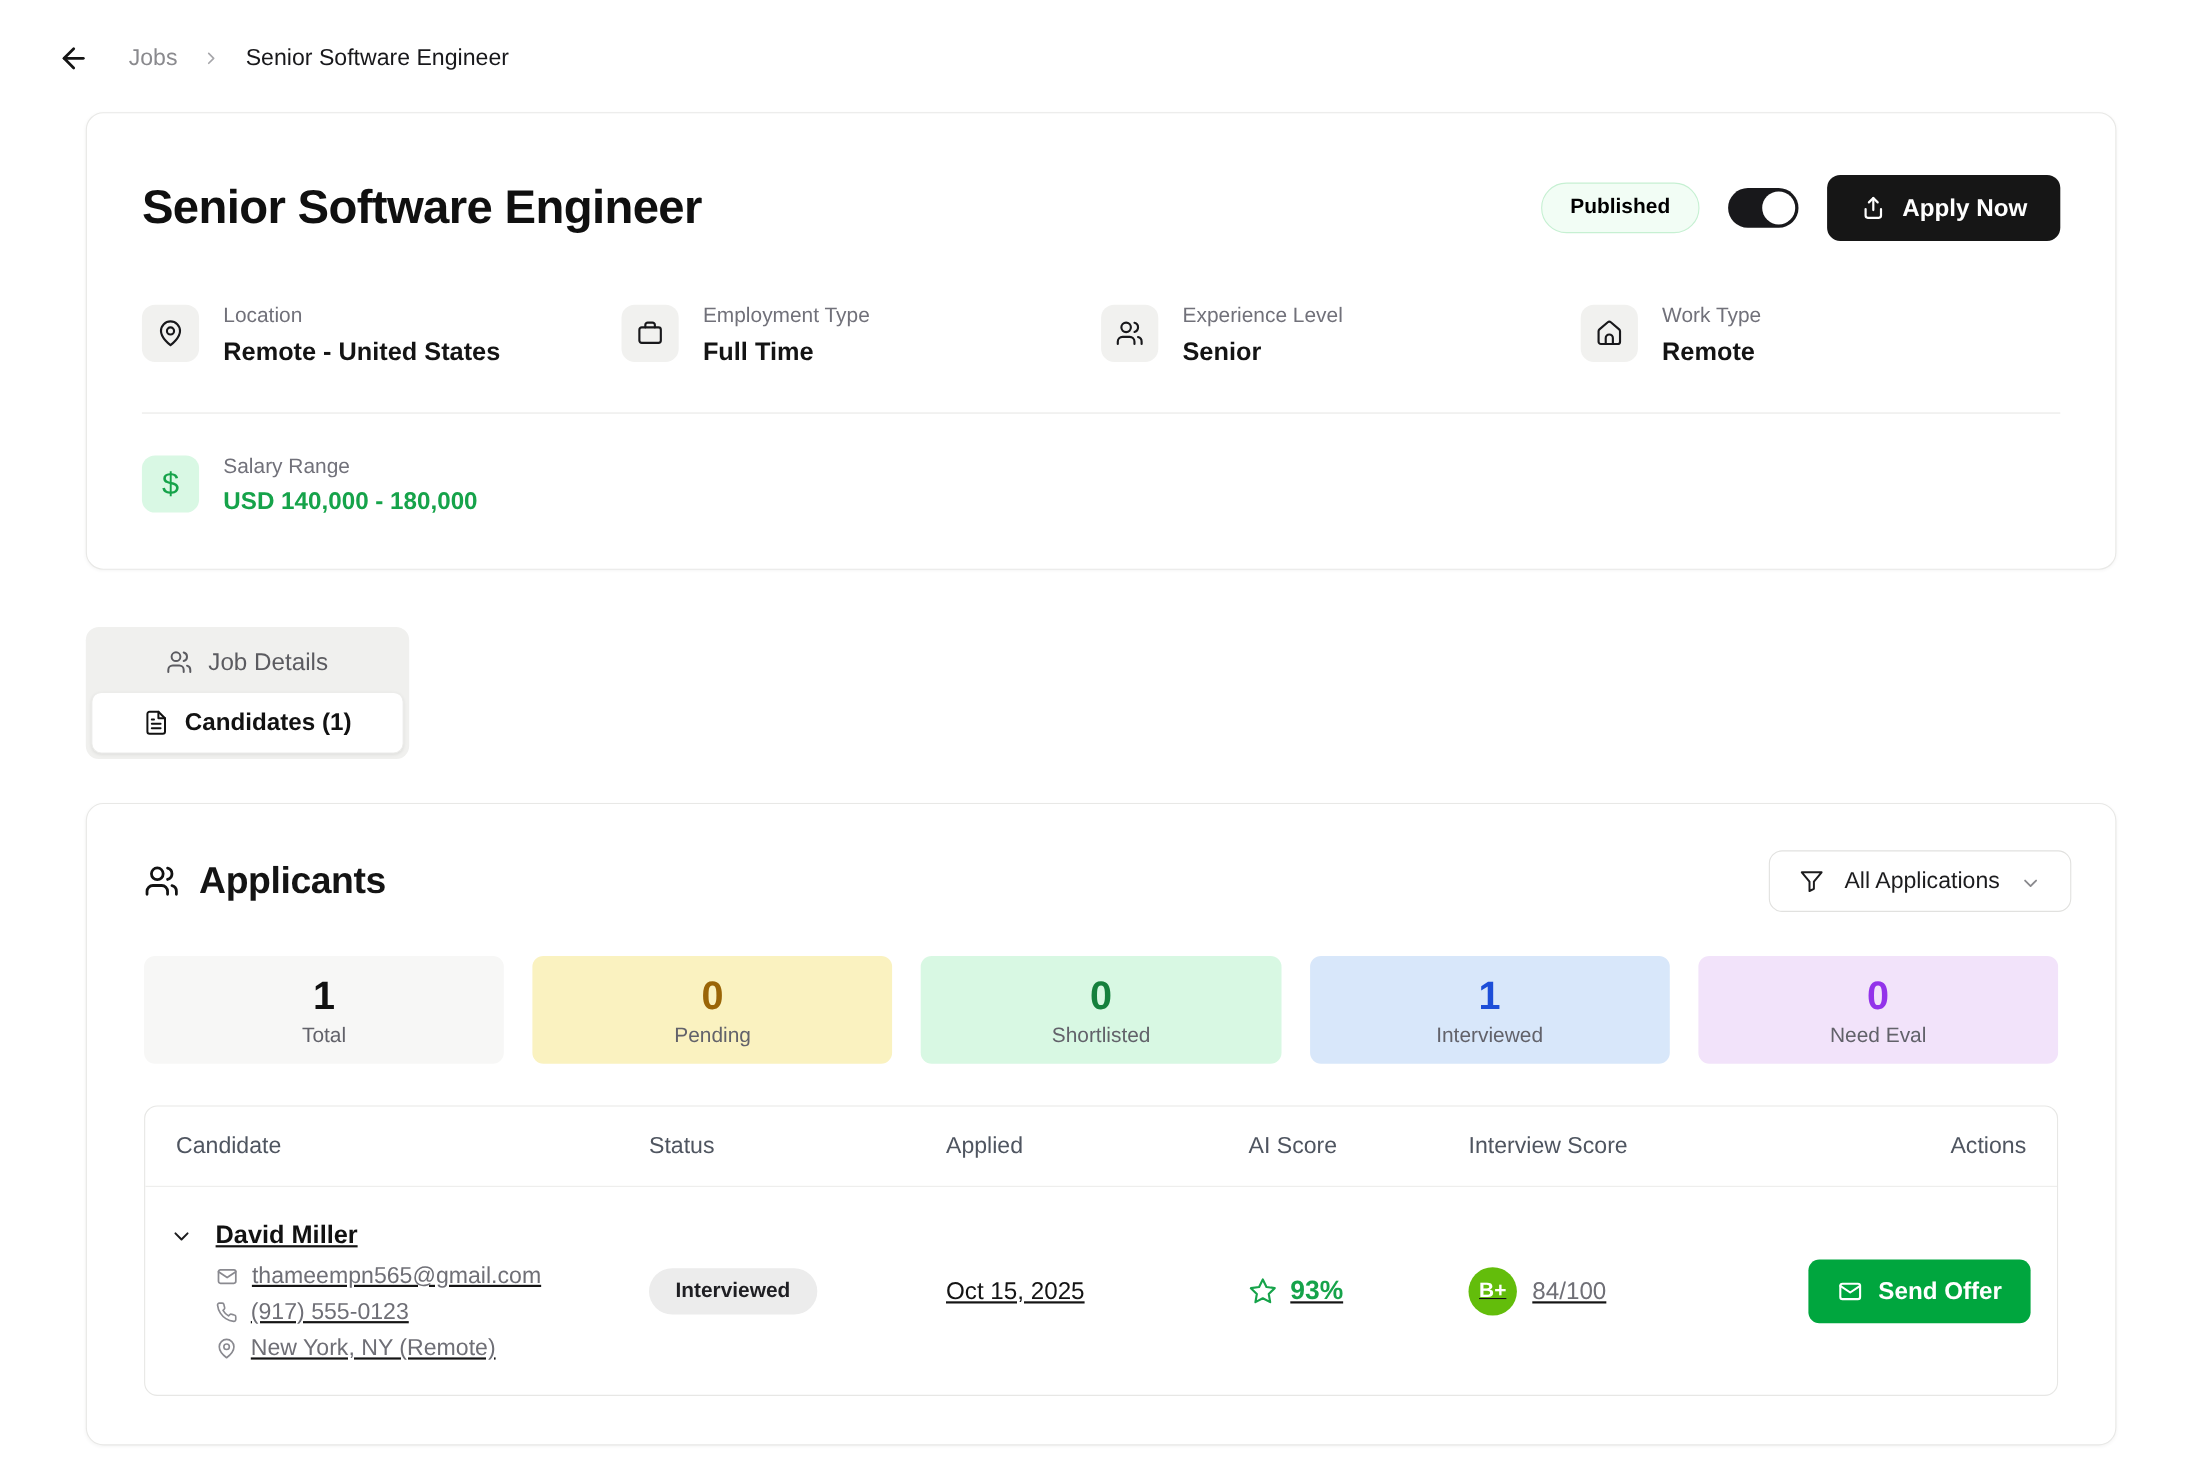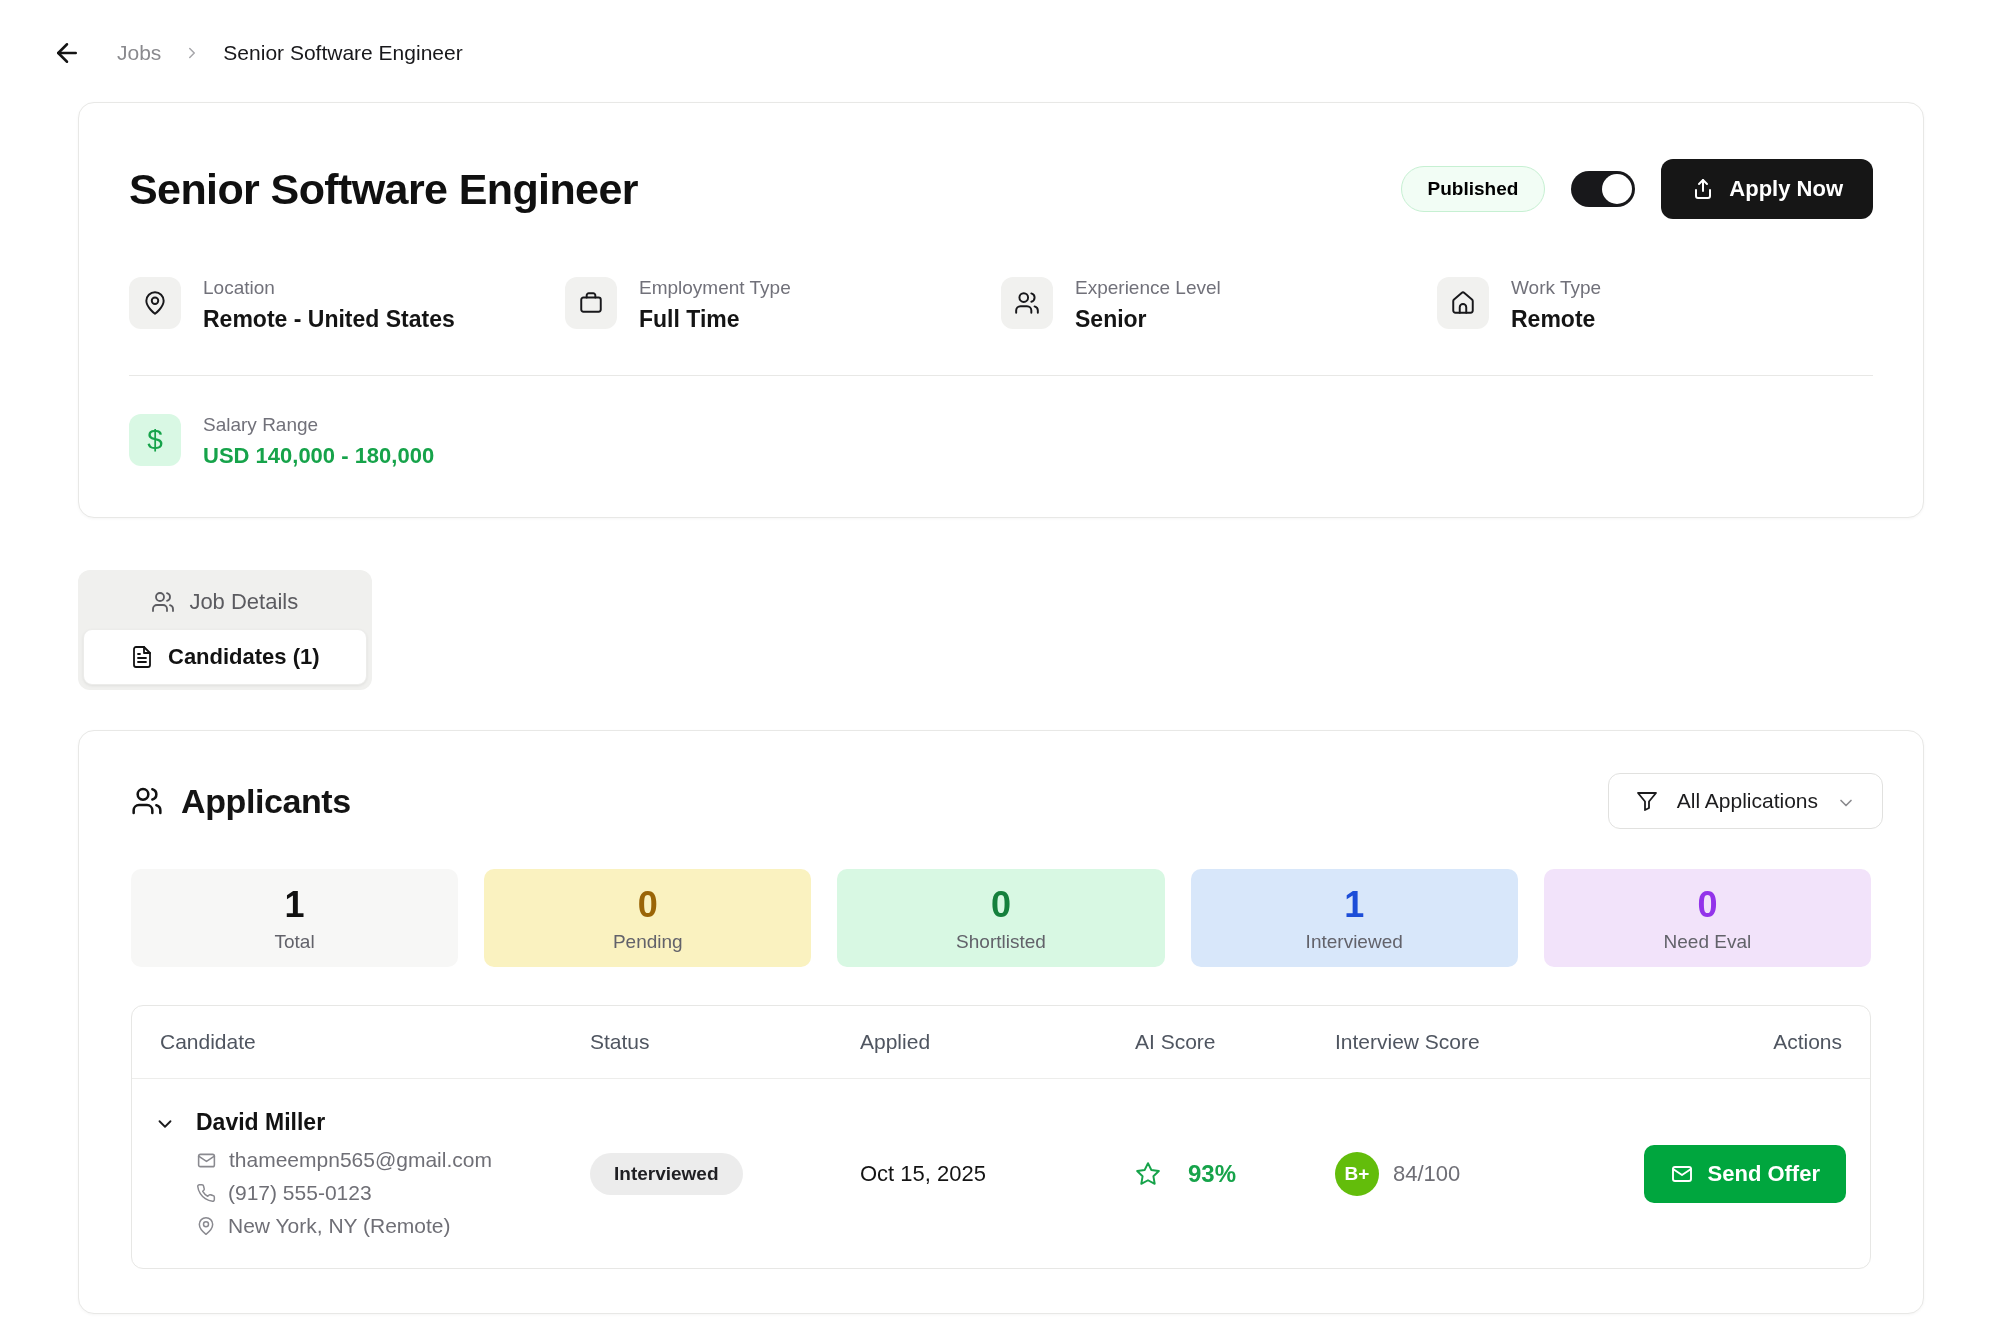--- a/index.html
+++ b/index.html
@@ -53,28 +53,28 @@
   .stats-row { display: grid; grid-template-columns: repeat(5, 1fr); gap: 26px; margin-top: 40px; padding: 0 12px; }
   .stat-card { border-radius: 10px; height: 98px; display: flex; flex-direction: column; align-items: center; justify-content: center; gap: 5px; }
   .stat-value { font-size: 36px; font-weight: 700; }
   .stat-label { font-size: 19px; color: #62626a; }
 
   .table-wrap { margin: 38px 12px 0 12px; border: 1px solid #e7e7e5; border-radius: 12px; overflow: hidden; }
   .t-grid { display: grid; grid-template-columns: 430px 270px 275px 200px 290px 1fr; align-items: center; }
   .t-head { border-bottom: 1px solid #ededeb; }
   .t-head > div { font-size: 21px; color: #4f5560; font-weight: 500; padding: 24px 0 24px 28px; }
   .t-head .col-actions { text-align: right; padding-right: 28px; }
-  .t-row { padding: 30px 0; }
+  .t-row { padding: 30px 0; text-decoration: underline; }
   .cand-cell { display: flex; align-items: flex-start; gap: 20px; padding-left: 22px; }
   .row-chevron { background: none; border: none; cursor: pointer; padding-top: 4px; }
   .cand-name { font-size: 23px; font-weight: 700; color: #121212; margin-bottom: 12px; }
   .cand-line { display: flex; align-items: center; gap: 12px; color: #6f6f76; font-size: 21px; margin-top: 9px; }
   .status-pill { display: inline-block; background: #ececec; color: #1f1f23; border-radius: 999px; font-size: 19px; font-weight: 600; padding: 10px 24px; margin-left: 28px; }
   .applied-cell { font-size: 22px; font-weight: 500; padding-left: 28px; }
-  .ai-cell { display: flex; align-items: center; gap: 27px; padding-left: 28px; color: #16a34a; font-size: 24px; font-weight: 700; }
+  .ai-cell { display: flex; align-items: center; gap: 12px; padding-left: 28px; color: #16a34a; font-size: 24px; font-weight: 700; }
   .iscore-cell { display: flex; align-items: center; gap: 14px; padding-left: 28px; }
   .grade-badge { width: 44px; height: 44px; border-radius: 50%; background: #63bd0b; color: #ffffff; font-size: 19px; font-weight: 700; display: flex; align-items: center; justify-content: center; }
   .iscore-text { color: #6f6f76; font-size: 22px; }
   .actions-cell { text-align: right; padding-right: 24px; }
   .btn-offer { display: inline-flex; align-items: center; gap: 14px; background: #00a63e; color: #ffffff; border: none; border-radius: 10px; font-size: 22px; font-weight: 600; padding: 16px 26px; cursor: pointer; font-family: inherit; }
 
   svg { display: block; }
 </style>
 </head>
 <body>

